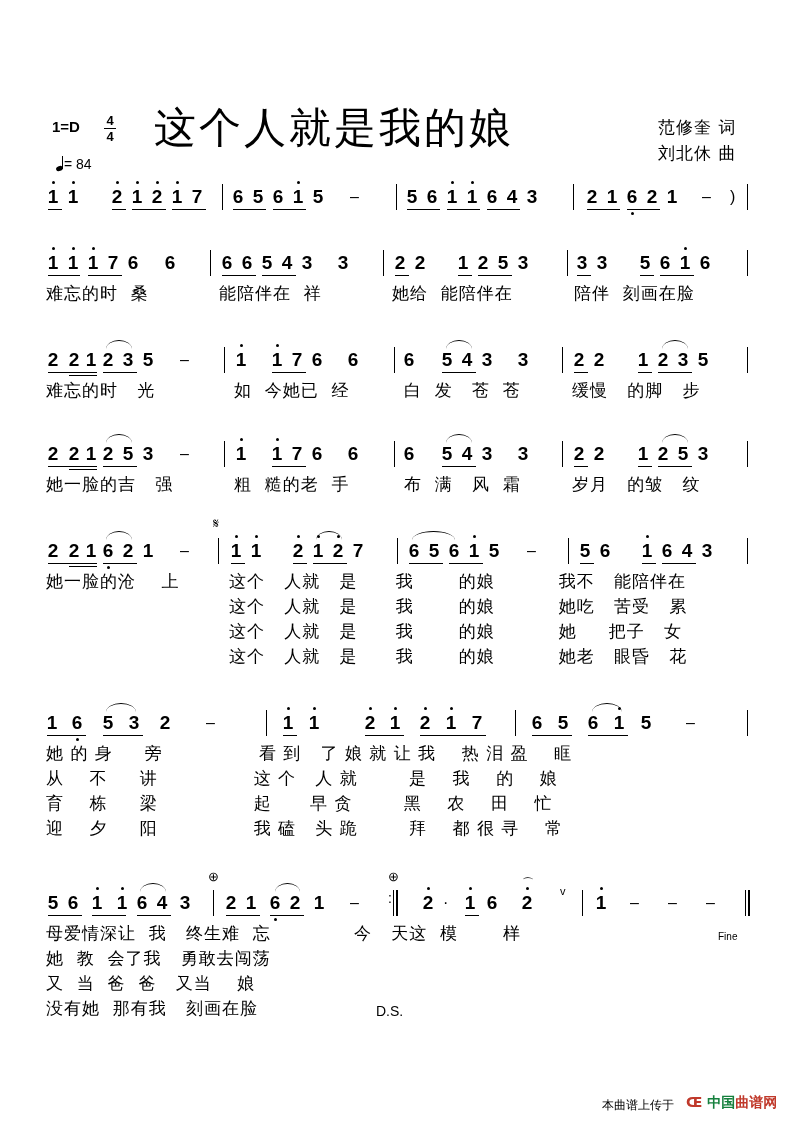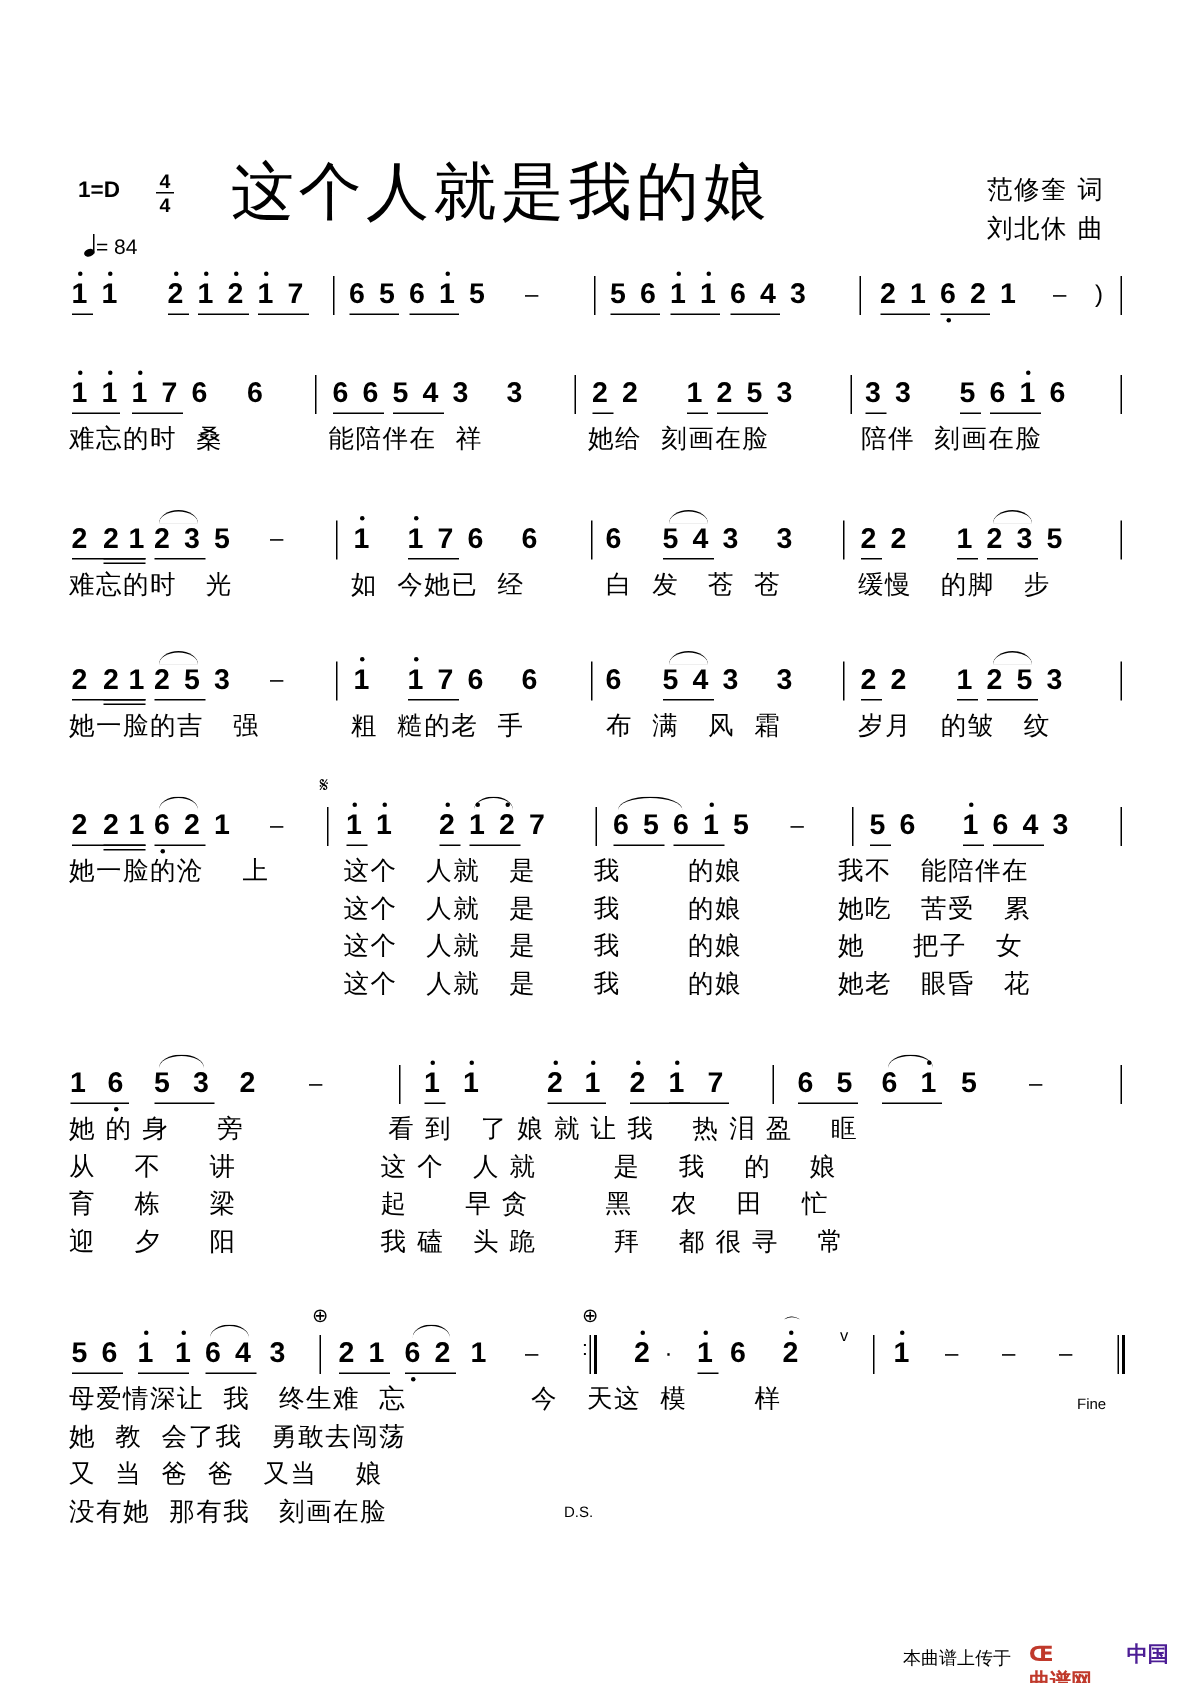--- a/index.html
+++ b/index.html
@@ -18,21 +18,21 @@
   .tok .hd{position:absolute;left:6px;top:-6px;width:3px;height:3px;background:#000;border-radius:50%;}
   .tok .ld{position:absolute;left:6px;bottom:-8px;width:3px;height:3px;background:#000;border-radius:50%;}
   .dash{position:absolute;font-family:"Liberation Sans",sans-serif;font-size:16px;line-height:20px;}
   .ul{position:absolute;height:1px;background:#000;}
   .bl{position:absolute;width:1px;background:#000;}
   .slur{position:absolute;border-top:1px solid #000;border-radius:50% 50% 0 0 / 100% 100% 0 0;height:8px;}
   .lyr{position:absolute;font-size:17px;line-height:20px;white-space:pre;letter-spacing:1px;}
   .mark{position:absolute;font-size:12px;font-family:"Liberation Sans",sans-serif;}
   .footer{left:602px;top:1097px;font-size:12px;}
   .logo{left:686px;top:1094px;font-size:14px;font-weight:bold;color:#c0392b;}
-  .logo .zh{color:#4c1d95;margin-left:44px;}
+  .logo .zh{color:#15803d;}
   .logo .qu{color:#c0392b;}
 </style>
 </head>
 <body>
 
 <div class="abs title">这个人就是我的娘</div>
 <div class="abs credits">
   <div>范修奎 词</div>
   <div>刘北休 曲</div>
 </div>
@@ -122,21 +122,21 @@
     <div class="ul" style="left: 478px; width: 34px; top: 275px;"></div>
     <div class="ul" style="left: 577px; width: 14px; top: 275px;"></div>
     <div class="ul" style="left: 640px; width: 14px; top: 275px;"></div>
     <div class="ul" style="left: 660px; width: 34px; top: 275px;"></div>
     <div class="bl" style="left: 210px; top: 250px; height: 26px;"></div>
     <div class="bl" style="left: 383px; top: 250px; height: 26px;"></div>
     <div class="bl" style="left: 567px; top: 250px; height: 26px;"></div>
     <div class="bl" style="left: 747px; top: 250px; height: 26px;"></div>
     <div class="lyr" style="left: 46px; top: 283px;">难忘的时  桑</div>
     <div class="lyr" style="left: 219px; top: 283px;">能陪伴在  祥</div>
-    <div class="lyr" style="left: 392px; top: 283px;">她给  刻画在脸</div>
+    <div class="lyr" style="left: 392px; top: 283px;">她给  能陪伴在</div>
     <div class="lyr" style="left: 574px; top: 283px;">陪伴  刻画在脸</div>
     <div class="tok" style="left: 46px; top: 350px;">2</div>
     <div class="tok" style="left: 67px; top: 350px;">2</div>
     <div class="tok" style="left: 84px; top: 350px;">1</div>
     <div class="tok" style="left: 101px; top: 350px;">2</div>
     <div class="tok" style="left: 121px; top: 350px;">3</div>
     <div class="tok" style="left: 141px; top: 350px;">5</div>
     <div class="dash" style="left: 180px; top: 350px;">–</div>
     <div class="tok" style="left: 234px; top: 350px;">1<span class="hd"></span></div>
     <div class="tok" style="left: 270px; top: 350px;">1<span class="hd"></span></div>
@@ -341,21 +341,21 @@
     <div class="lyr" style="left: 46px; top: 998px;">没有她  那有我   刻画在脸</div>
     <div class="mark" style="left: 208px; top: 869px; font-size: 13px;">⊕</div>
     <div class="mark" style="left: 388px; top: 869px; font-size: 13px;">⊕</div>
     <div class="mark" style="left: 522px; top: 875px; font-size: 12px;">⌒</div>
     <div class="mark" style="left: 560px; top: 885px; font-size: 11px;">v</div>
     <div class="bl" style="left: 393px; top: 890px; height: 26px;"></div>
     <div class="bl" style="left: 396px; top: 890px; height: 26px; width: 2px;"></div>
     <div class="mark" style="left: 388px; top: 894px; font-size: 14px; line-height: 8px;">:</div>
     <div class="bl" style="left: 745px; top: 890px; height: 26px;"></div>
     <div class="bl" style="left: 748px; top: 890px; height: 26px; width: 2px;"></div>
-    <div class="mark" style="left: 376px; top: 1003px; font-size: 10px;">D.S.</div>
+    <div class="mark" style="left: 376px; top: 1003px; font-size: 14px;">D.S.</div>
     <div class="mark" style="left: 718px; top: 931px; font-size: 10px;">Fine</div>
   </div>
 
 <div class="abs footer">本曲谱上传于</div>
 <div class="abs logo">
   <span style="color:#c0392b">Œ</span>
   <span class="zh">中国</span><span class="qu">曲谱网</span>
 </div>
 
 </body></html>

